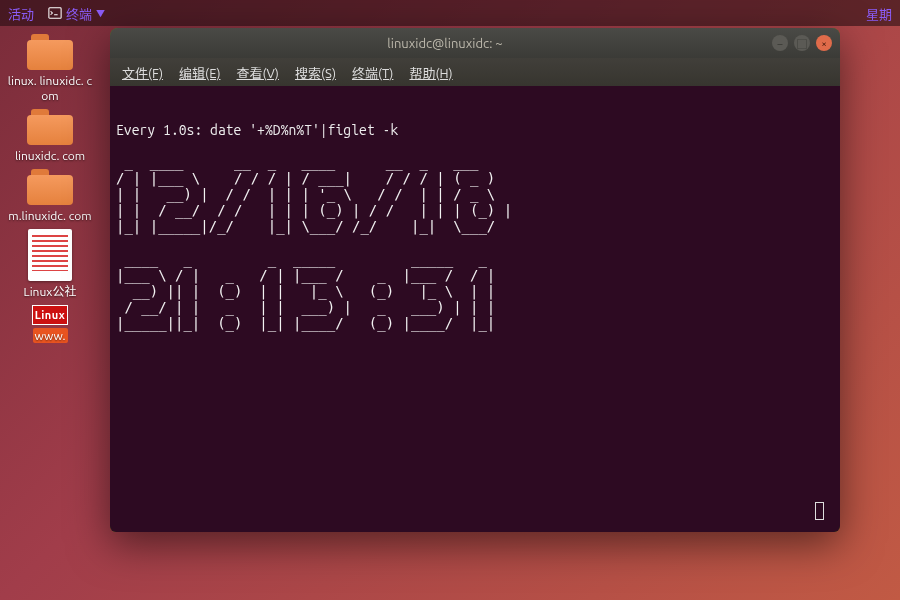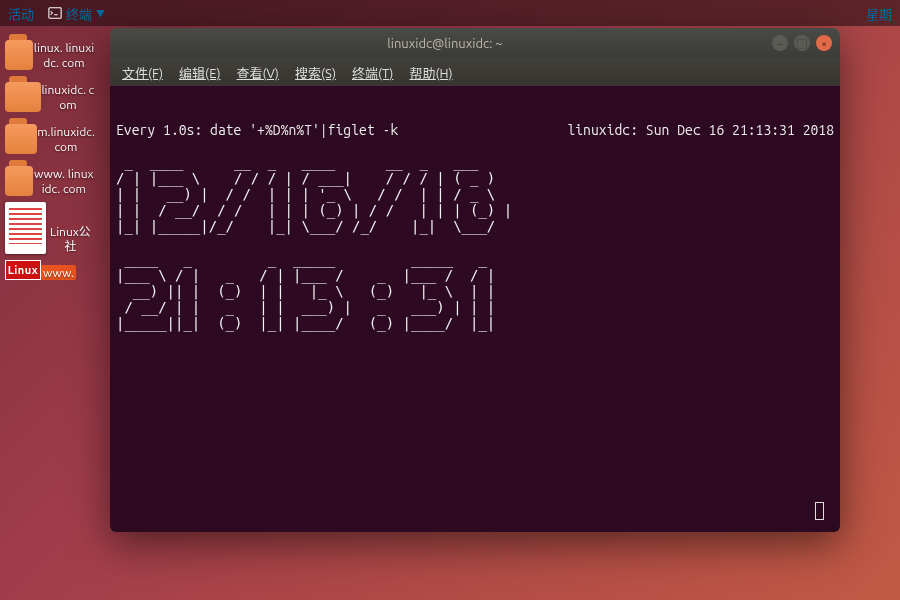--- a/index.html
+++ b/index.html
@@ -4,32 +4,32 @@
 <style>
   * { box-sizing: border-box; margin: 0; padding: 0; }
   body {
     width: 900px; height: 600px; overflow: hidden;
     font-family: "Ubuntu", "Noto Sans CJK SC", sans-serif;
     background: linear-gradient(135deg, #7a2c3a 0%, #a13d4a 40%, #c15a44 100%);
     position: relative;
   }
   
   .topbar {
-    height: 26px; background: rgba(30,10,15,.55); color: #0369a1;
+    height: 26px; background: rgba(30,10,15,.55); color: #8b5cf6;
     display: flex; align-items: center; padding: 12px 8px;
     font-size: 13px;
   }
   .topbar .left { display:flex; align-items:center; gap:14px; }
   .topbar .tb-item { display:flex; align-items:center; gap:4px; }
   .topbar .spacer { flex:1; }
   .tb-icon { width:14px; height:14px; fill:#fff; }
   
   .desktop { position:absolute; top:26px; left:0; width:100px; padding-top:8px;
     display:flex; flex-direction:column; align-items:center; gap:6px; }
-  .dicon { display:flex; flex-direction:row; align-items:flex-end; width:90px; cursor:pointer; }
+  .dicon { display:flex; flex-direction:column; align-items:center; width:90px; cursor:pointer; }
   .dicon .folder { width:46px; height:36px; position:relative; }
   .dicon .folder::before {
     content:""; position:absolute; left:4px; top:0; width:18px; height:8px;
     background:#e07a3a; border-radius:3px 3px 0 0;
   }
   .dicon .folder::after {
     content:""; position:absolute; left:0; top:6px; right:0; bottom:0;
     background:linear-gradient(#f59a5e,#e5813d); border-radius:4px;
   }
   .dicon.doc .thumb {
@@ -116,26 +116,20 @@
   <div class="dicon">
     <div class="folder"></div>
     <div class="lbl">linuxidc.
 com</div>
   </div>
   <div class="dicon">
     <div class="folder"></div>
     <div class="lbl">m.linuxidc.
 com</div>
   </div>
-  <div class="dicon">
-    <div class="folder"></div>
-    <div class="lbl">www.
-linuxidc.
-com</div>
-  </div>
   <div class="dicon doc">
     <div class="thumb"></div>
     <div class="lbl">Linux公社</div>
   </div>
   <div class="dicon sel">
     <div class="logo-thumb">Linux</div>
     <div class="lbl">www.</div>
   </div>
 </div>
 
@@ -152,21 +146,20 @@
     <span class="mi">文件(F)</span>
     <span class="mi">编辑(E)</span>
     <span class="mi">查看(V)</span>
     <span class="mi">搜索(S)</span>
     <span class="mi">终端(T)</span>
     <span class="mi">帮助(H)</span>
   </div>
   <div class="term-body">
     <div class="statusline">
       <span>Every 1.0s: date '+%D%n%T'|figlet -k</span>
-      <span class="right">linuxidc: Sun Dec 16 21:13:31 2018</span>
     </div>
 <pre class="ascii"> _  ____      __  _   ____      __  _   ___  
 / | |___ \    / / / | / ___|    / / / | ( _ ) 
 | |   __) |  / /  | | | '_ \   / /  | | / _ \ 
 | |  / __/  / /   | | | (_) | / /   | | | (_) |
 |_| |_____|/_/    |_| \___/ /_/    |_|  \___/ 
 
  ____   _         _  _____         _____   _ 
 |___ \ / |   _   / | |___ /    _  |___ /  / |
   __) || |  (_)  | |   |_ \   (_)   |_ \  | |

